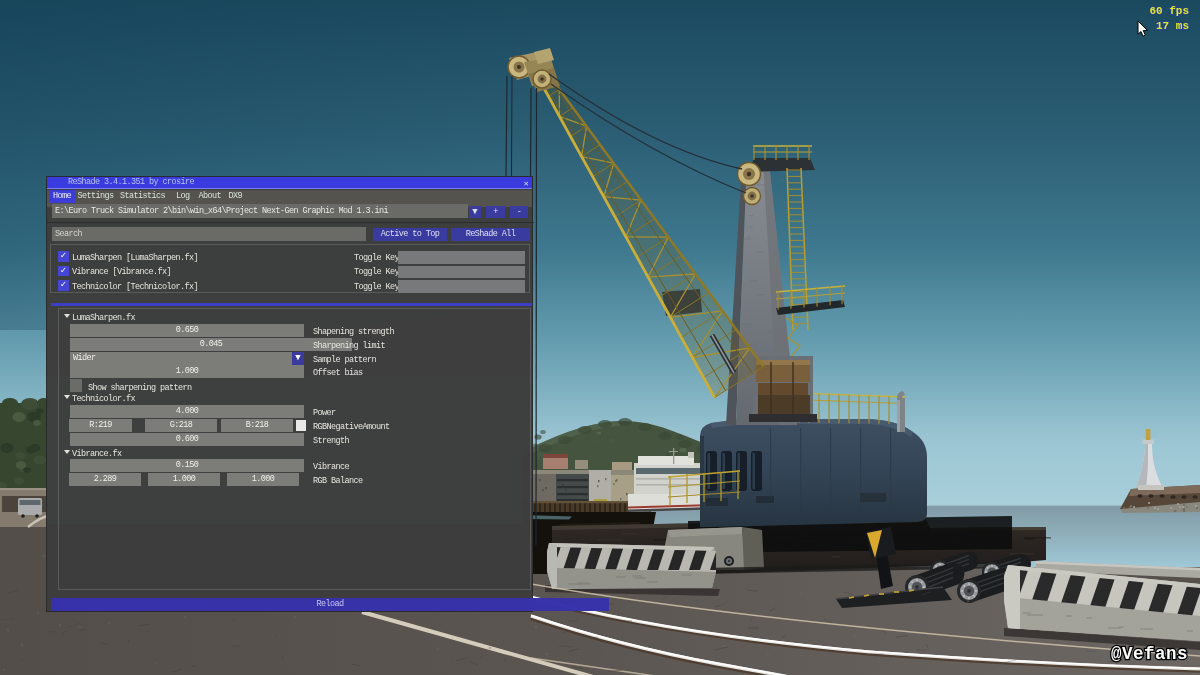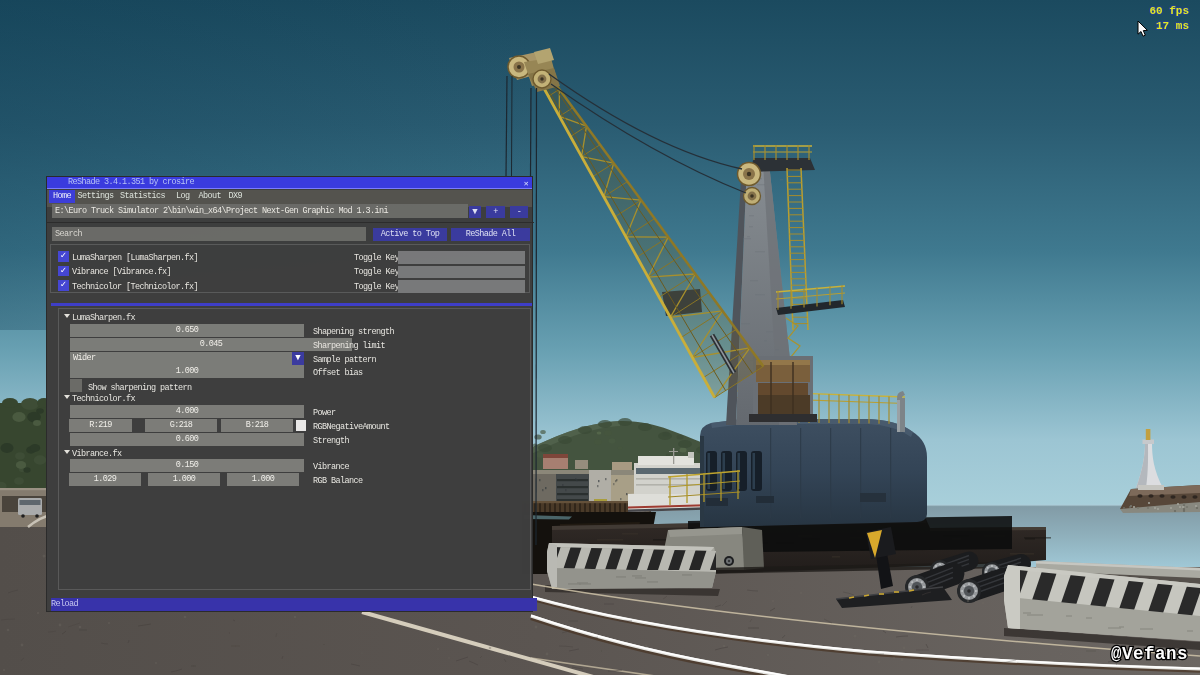--- a/index.html
+++ b/index.html
@@ -21,21 +21,21 @@
 .cb{position:absolute;width:10.5px;height:10.5px;background:#4646d4;color:#fff;font-size:9.5px;font-weight:bold;line-height:10px;text-align:center;letter-spacing:0}
 .fl{position:absolute;white-space:pre}
 .tk{position:absolute;width:127px;height:12.5px;background:#79797a}
 #split{position:absolute;left:4px;top:126px;width:481px;height:3px;background:#3e3ec8}
 #panel{position:absolute;left:11px;top:131px;width:473px;height:282px;border:1px solid #5a5a5a}
 .tri{position:absolute;width:0;height:0;border-left:3px solid transparent;border-right:3px solid transparent;border-top:4.5px solid #e4e2dc}
 .sl{position:absolute;height:12.5px;background:#7c7c78;color:#f2f0ea;text-align:center;line-height:12.5px}
 .cmb{text-align:left;padding-left:3px}
 .cmbb{position:absolute;right:0;top:0;width:12px;height:12.5px;background:#3b3b9f;color:#fff;font-size:9px;line-height:13px;text-align:center;letter-spacing:0}
 .ucb{position:absolute;width:12px;height:12.5px;background:#6b6b67}
-#reload{position:absolute;left:4px;top:421px;width:486px;height:13px;background:#3833ab;color:#c9c9f2;line-height:13px}
+#reload{position:absolute;left:4px;top:421px;width:558px;height:13px;background:#3833ab;color:#c9c9f2;text-align:center;line-height:13px}
 </style></head>
 <body>
 <div id="st">
 <svg id="scene" width="1200" height="675" viewBox="0 0 1200 675">
       <defs>
 <linearGradient id="gwater" x1="0" y1="0" x2="0" y2="1">
  <stop offset="0" stop-color="#819aa5"></stop>
           <stop offset="0.5" stop-color="#8fb0bc"></stop>
  <stop offset="1" stop-color="#a0c8d6"></stop>
         </linearGradient>
@@ -756,21 +756,21 @@
 <div class="sl" style="left:86px;top:110px;width:72px">G:218</div>
 <div class="sl" style="left:162px;top:110px;width:72px">B:218</div>
 <div style="position:absolute;left:237px;top:110.5px;width:10px;height:11.5px;background:#eae9e8"></div>
 <span class="fl" style="left:254px;top:112.5px">RGBNegativeAmount</span>
 <div class="sl" style="left:11px;top:124px;width:234px">0.600</div>
 <span class="fl" style="left:254px;top:126.5px">Strength</span>
 <span class="tri" style="left:5px;top:140.5px"></span>
         <span class="fl" style="left:13px;top:139.5px">Vibrance.fx</span>
 <div class="sl" style="left:11px;top:150px;width:234px">0.150</div>
 <span class="fl" style="left:254px;top:152.5px">Vibrance</span>
-<div class="sl" style="left:10px;top:164px;width:72px">1.029</div>
+<div class="sl" style="left:10px;top:164px;width:72px">2.289</div>
 <div class="sl" style="left:89px;top:164px;width:72px">1.000</div>
 <div class="sl" style="left:168px;top:164px;width:72px">1.000</div>
 <span class="fl" style="left:254px;top:166.5px">RGB Balance</span>
 </div>
 <div id="reload">Reload</div>
 </div>
 
 <svg id="hudsvg" width="1200" height="675" viewBox="0 0 1200 675">
 <text x="1189" y="14" text-anchor="end" font-family="Liberation Mono" font-weight="bold" font-size="11" fill="#e3eb25" stroke="#23418f" stroke-width="2" paint-order="stroke">60 fps</text>
 <text x="1189" y="28.5" text-anchor="end" font-family="Liberation Mono" font-weight="bold" font-size="11" fill="#e3eb25" stroke="#23418f" stroke-width="2" paint-order="stroke">17 ms</text>

